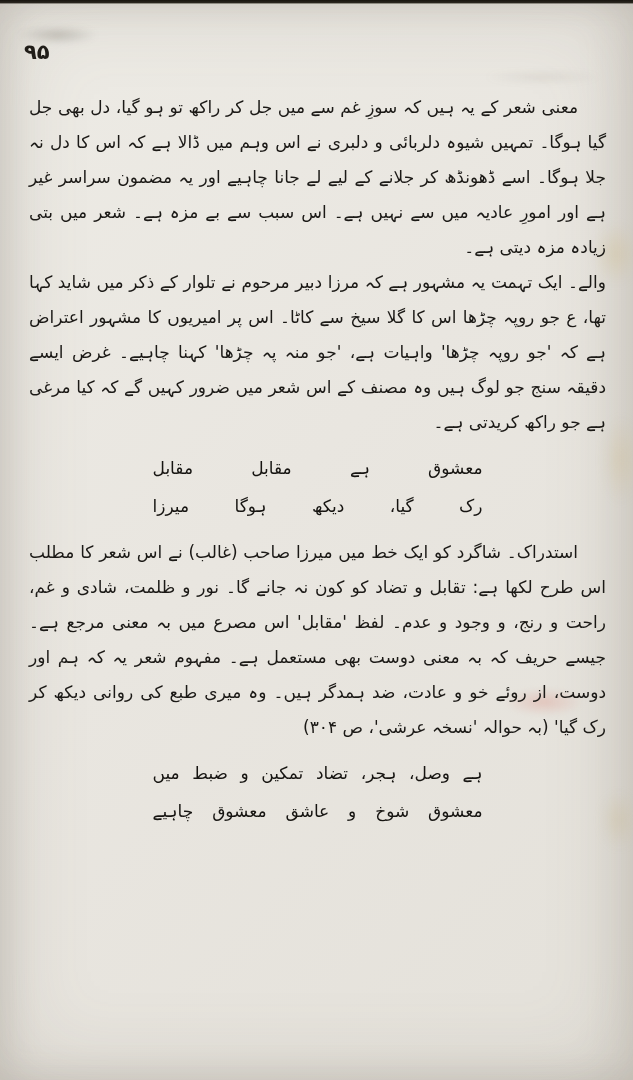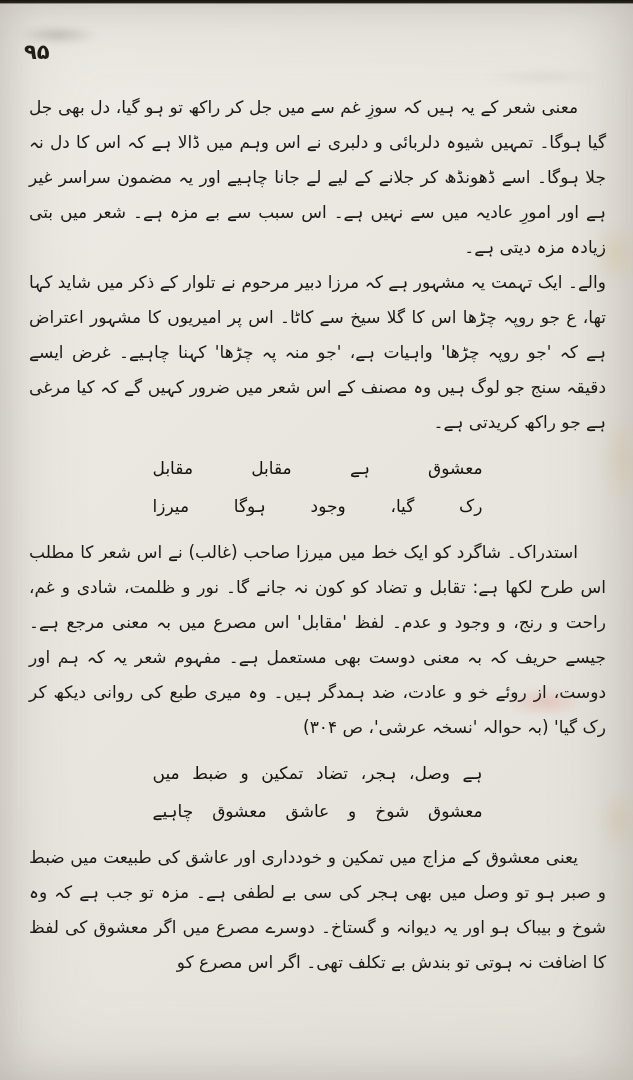--- a/index.html
+++ b/index.html
@@ -131,21 +131,21 @@
     <div class="verse">
       <div class="verse-line">
           <span>معشوق</span>
           <span>ہے</span>
           <span>مقابل</span>
           <span>مقابل</span>
         </div>
       <div class="verse-line">
           <span>رک</span>
           <span>گیا،</span>
-          <span>وجود</span>
+          <span>دیکھ</span>
           <span>ہوگا</span>
           <span>میرزا</span>
         </div>
     </div>
 
     <p class="para indent">استدراک۔ شاگرد کو ایک خط میں میرزا صاحب (غالب) نے اس شعر کا مطلب اس طرح لکھا ہے: تقابل و تضاد کو کون نہ جانے گا۔ نور و ظلمت، شادی و غم، راحت و رنج، و وجود و عدم۔ لفظ 'مقابل' اس مصرع میں بہ معنی مرجع ہے۔ جیسے حریف کہ بہ معنی دوست بھی مستعمل ہے۔ مفہوم شعر یہ کہ ہم اور دوست، از روئے خو و عادت، ضد ہمدگر ہیں۔ وہ میری طبع کی روانی دیکھ کر رک گیا' (بہ حوالہ 'نسخہ عرشی'، ص ۳۰۴)</p>
 
 
     <div class="verse">
       <div class="verse-line">
@@ -161,17 +161,16 @@
       <div class="verse-line">
           <span>معشوق</span>
           <span>شوخ</span>
           <span>و</span>
           <span>عاشق</span>
           <span>معشوق</span>
           <span>چاہیے</span>
         </div>
     </div>
 
-    <p class="para indent">یعنی معشوق کے مزاج میں تمکین و خودداری اور عاشق کی طبیعت میں ضبط و صبر ہو تو وصل میں بھی ہجر کی سی بے لطفی ہے۔ مزہ تو جب ہے کہ وہ شوخ و بیباک ہو اور یہ دیوانہ و گستاخ۔ دوسرے مصرع میں اگر معشوق کی لفظ کا اضافت نہ ہوتی تو بندش بے تکلف تھی۔ اگر اس مصرع کو</p>
 
   </div>
 
 </div>
 
 </body></html>

